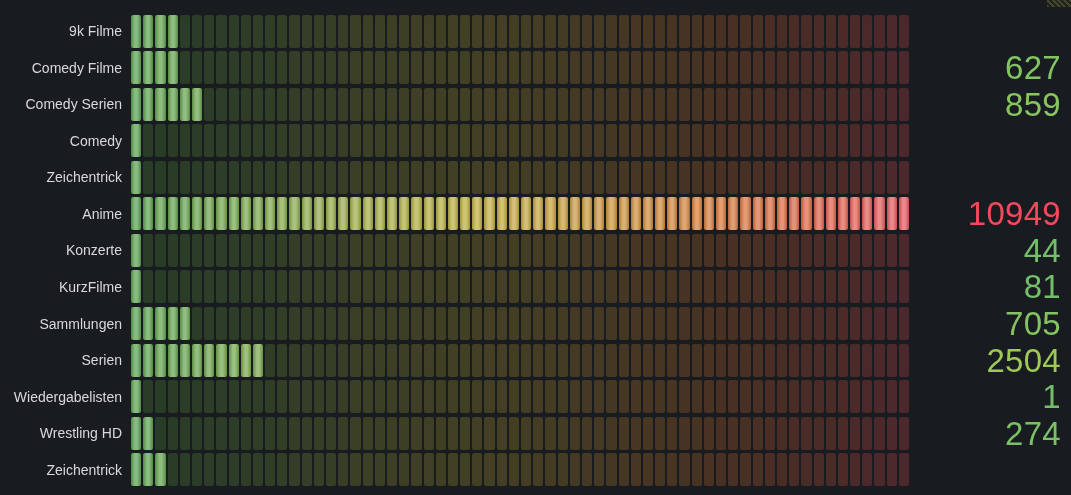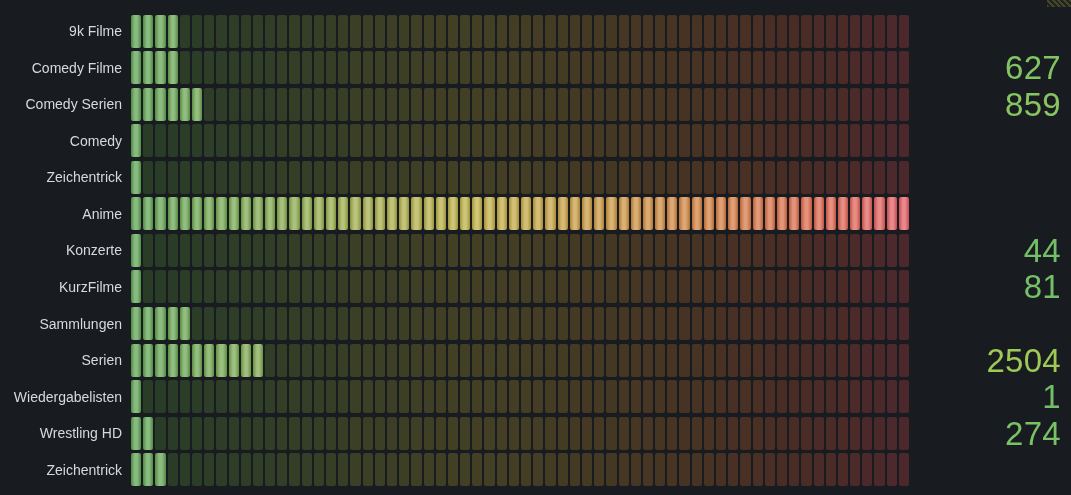--- a/index.html
+++ b/index.html
@@ -466,20 +466,21 @@
           <div class="bar-cell" style="background: linear-gradient(90deg, rgb(189, 88, 62) 0%, rgb(230, 145, 123) 38%, rgb(230, 145, 123) 62%, rgb(189, 88, 62) 100%);"></div>
           <div class="bar-cell" style="background: linear-gradient(90deg, rgb(190, 86, 65) 0%, rgb(231, 143, 125) 38%, rgb(231, 143, 125) 62%, rgb(190, 86, 65) 100%);"></div>
           <div class="bar-cell" style="background: linear-gradient(90deg, rgb(190, 85, 67) 0%, rgb(231, 143, 128) 38%, rgb(231, 143, 128) 62%, rgb(190, 85, 67) 100%);"></div>
           <div class="bar-cell" style="background: linear-gradient(90deg, rgb(191, 83, 70) 0%, rgb(231, 141, 130) 38%, rgb(231, 141, 130) 62%, rgb(191, 83, 70) 100%);"></div>
           <div class="bar-cell" style="background: linear-gradient(90deg, rgb(192, 83, 72) 0%, rgb(232, 141, 132) 38%, rgb(232, 141, 132) 62%, rgb(192, 83, 72) 100%);"></div>
           <div class="bar-cell" style="background: linear-gradient(90deg, rgb(193, 81, 75) 0%, rgb(233, 139, 134) 38%, rgb(233, 139, 134) 62%, rgb(193, 81, 75) 100%);"></div>
           <div class="bar-cell" style="background: linear-gradient(90deg, rgb(194, 80, 78) 0%, rgb(233, 138, 137) 38%, rgb(233, 138, 137) 62%, rgb(194, 80, 78) 100%);"></div>
           <div class="bar-cell" style="background: linear-gradient(90deg, rgb(194, 78, 81) 0%, rgb(234, 137, 139) 38%, rgb(234, 137, 139) 62%, rgb(194, 78, 81) 100%);"></div>
           <div class="bar-cell" style="background: linear-gradient(90deg, rgb(195, 77, 83) 0%, rgb(235, 136, 141) 38%, rgb(235, 136, 141) 62%, rgb(195, 77, 83) 100%);"></div>
         </div>
+        <div class="row-value" style="color: rgb(242, 73, 92);">10949</div>
       </div>
       <div class="gauge-row">
         <div class="row-label">Konzerte</div>
         <div class="bar-track">
           <div class="bar-cell" style="background: linear-gradient(90deg, rgb(78, 138, 69) 0%, rgb(137, 187, 129) 38%, rgb(137, 187, 129) 62%, rgb(78, 138, 69) 100%);"></div>
           <div class="bar-cell" style="background: rgb(40, 60, 40);"></div>
           <div class="bar-cell" style="background: rgb(41, 60, 40);"></div>
           <div class="bar-cell" style="background: rgb(42, 60, 40);"></div>
           <div class="bar-cell" style="background: rgb(43, 60, 39);"></div>
           <div class="bar-cell" style="background: rgb(43, 61, 39);"></div>
@@ -675,20 +676,21 @@
           <div class="bar-cell" style="background: rgb(74, 44, 38);"></div>
           <div class="bar-cell" style="background: rgb(74, 43, 39);"></div>
           <div class="bar-cell" style="background: rgb(74, 43, 39);"></div>
           <div class="bar-cell" style="background: rgb(75, 42, 40);"></div>
           <div class="bar-cell" style="background: rgb(75, 42, 41);"></div>
           <div class="bar-cell" style="background: rgb(75, 41, 42);"></div>
           <div class="bar-cell" style="background: rgb(75, 41, 43);"></div>
           <div class="bar-cell" style="background: rgb(76, 41, 44);"></div>
           <div class="bar-cell" style="background: rgb(76, 40, 44);"></div>
         </div>
+        <div class="row-value" style="color: rgb(132, 195, 97);">705</div>
       </div>
       <div class="gauge-row">
         <div class="row-label">Serien</div>
         <div class="bar-track">
           <div class="bar-cell" style="background: linear-gradient(90deg, rgb(78, 138, 69) 0%, rgb(137, 187, 129) 38%, rgb(137, 187, 129) 62%, rgb(78, 138, 69) 100%);"></div>
           <div class="bar-cell" style="background: linear-gradient(90deg, rgb(81, 139, 69) 0%, rgb(139, 188, 129) 38%, rgb(139, 188, 129) 62%, rgb(81, 139, 69) 100%);"></div>
           <div class="bar-cell" style="background: linear-gradient(90deg, rgb(84, 139, 68) 0%, rgb(142, 188, 128) 38%, rgb(142, 188, 128) 62%, rgb(84, 139, 68) 100%);"></div>
           <div class="bar-cell" style="background: linear-gradient(90deg, rgb(87, 140, 68) 0%, rgb(144, 189, 128) 38%, rgb(144, 189, 128) 62%, rgb(87, 140, 68) 100%);"></div>
           <div class="bar-cell" style="background: linear-gradient(90deg, rgb(89, 141, 67) 0%, rgb(146, 189, 128) 38%, rgb(146, 189, 128) 62%, rgb(89, 141, 67) 100%);"></div>
           <div class="bar-cell" style="background: linear-gradient(90deg, rgb(92, 142, 67) 0%, rgb(148, 190, 128) 38%, rgb(148, 190, 128) 62%, rgb(92, 142, 67) 100%);"></div>

